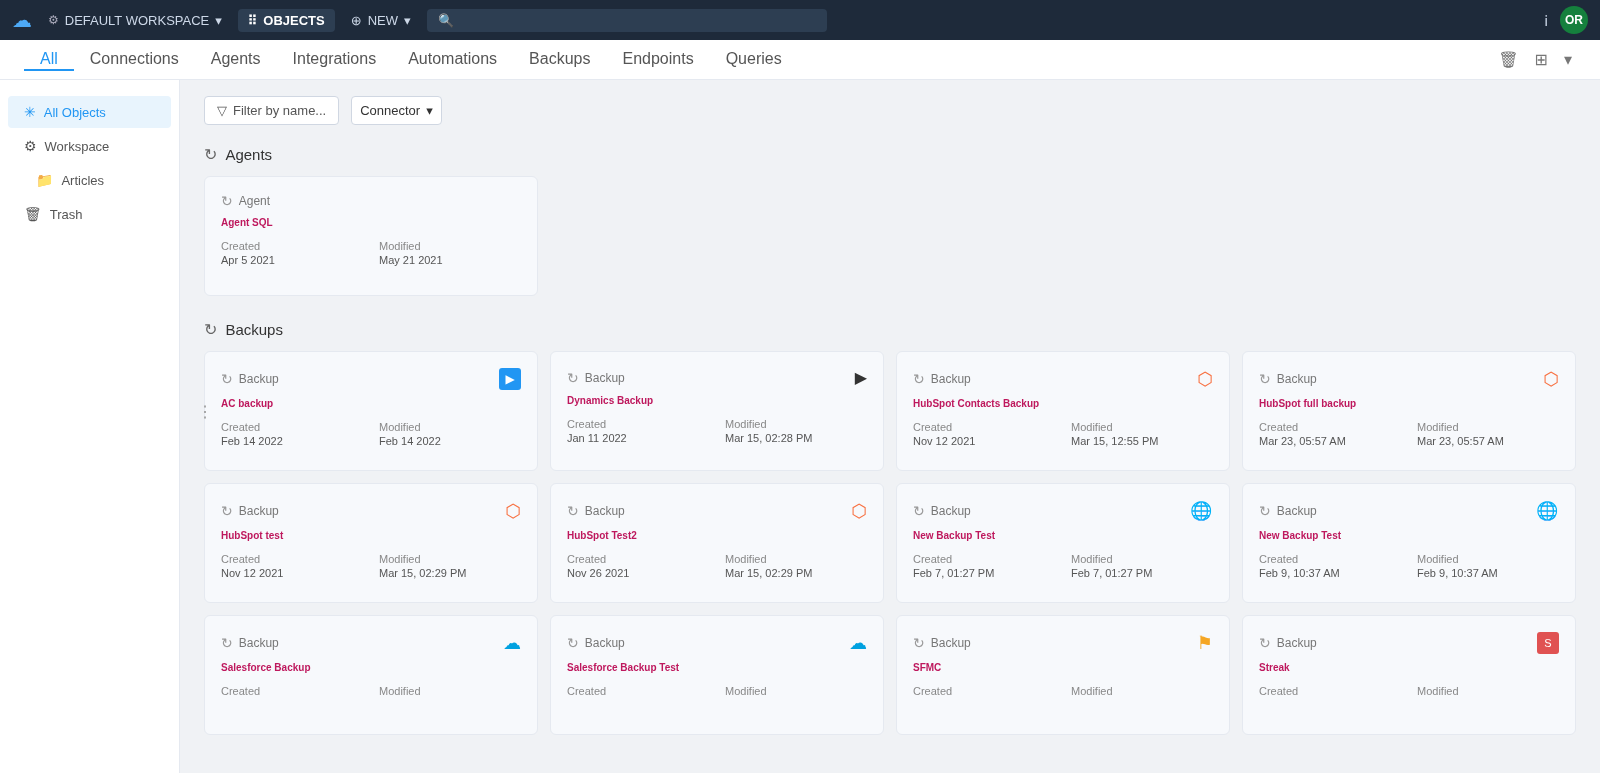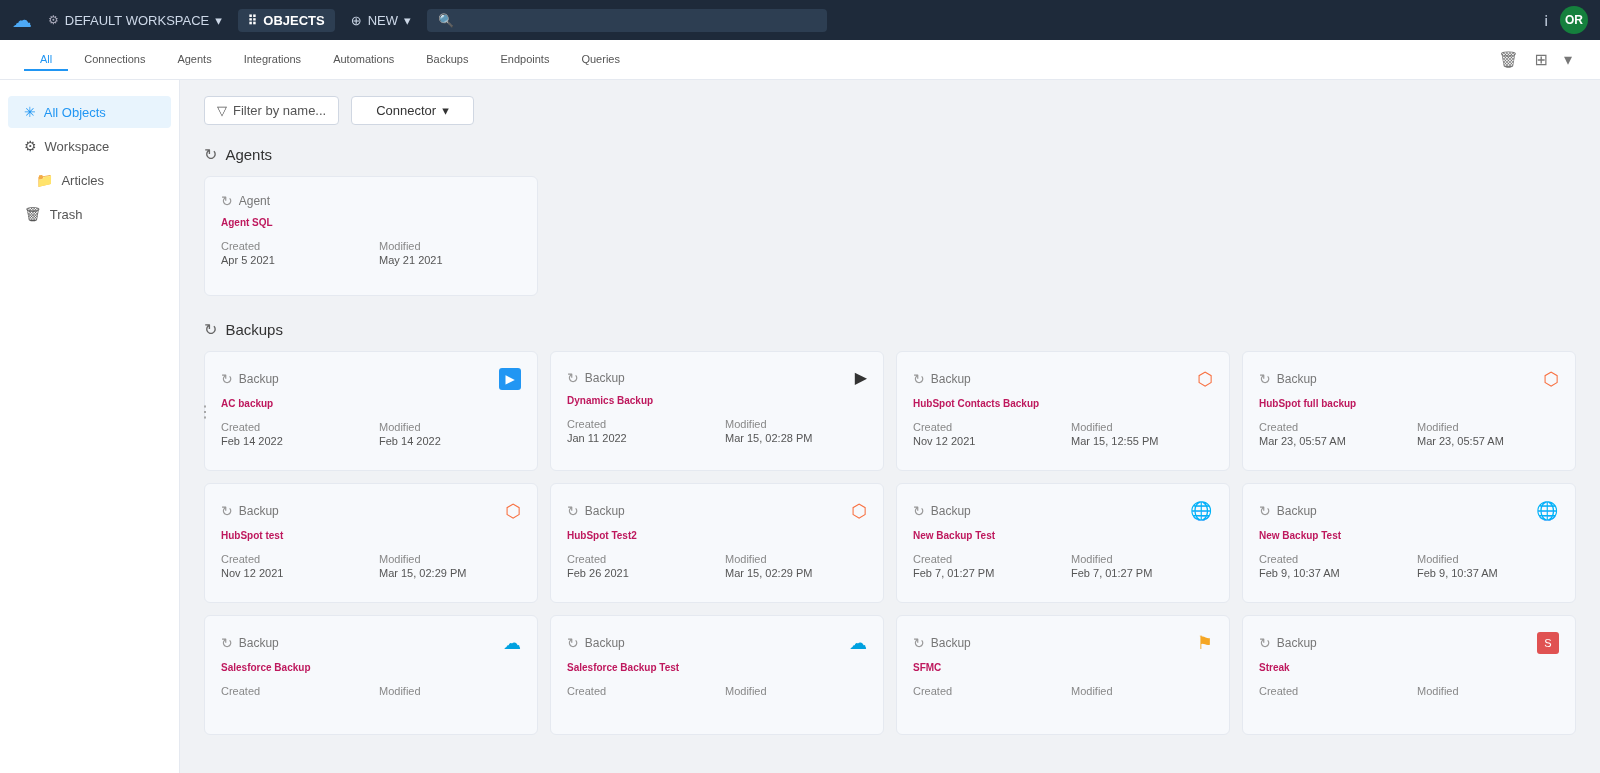--- a/index.html
+++ b/index.html
@@ -19,41 +19,41 @@
     .top-nav-right { margin-left: auto; display: flex; align-items: center; gap: 12px; }
     .top-nav-help { color: #cdd8e8; cursor: pointer; font-size: 15px; }
     .top-nav-avatar { background: #15803d; color: #fff; font-size: 12px; font-weight: 700; border-radius: 50%; width: 28px; height: 28px; display: flex; align-items: center; justify-content: center; }
 
     
     .sub-nav {
       display: flex; align-items: center; background: #fff; border-bottom: 1px solid #e5e9f0;
       padding: 0 24px; height: 40px; position: fixed; top: 40px; left: 0; right: 0; z-index: 99;
       justify-content: center; gap: 0;
     }
-    .sub-nav-item { padding: 0 16px; height: 22px; display: flex; align-items: center; cursor: pointer; color: #555; font-size: 11px; border-bottom: 2px solid transparent; }
+    .sub-nav-item { padding: 0 16px; height: 22px; display: flex; align-items: center; cursor: pointer; color: #555; font-size: 16px; border-bottom: 2px solid transparent; }
     .sub-nav-item.active { color: #2196f3; border-bottom: 2px solid #2196f3; font-weight: 500; }
     .sub-nav-right { margin-left: auto; display: flex; align-items: center; gap: 8px; }
     .icon-btn { cursor: pointer; color: #777; font-size: 16px; padding: 4px; }
 
     
     .main-layout { display: flex; margin-top: 80px; min-height: calc(100vh - 80px); }
 
     
     .sidebar { width: 180px; background: #fff; border-right: 1px solid #e5e9f0; padding: 16px 0; flex-shrink: 0; }
     .sidebar-item { display: flex; align-items: center; gap: 8px; padding: 8px 16px; cursor: pointer; color: #555; font-size: 13px; border-radius: 4px; margin: 0 8px 2px; }
     .sidebar-item.active { background: #e8f4fd; color: #2196f3; font-weight: 500; }
     .sidebar-icon { font-size: 14px; }
 
     
     .content { flex: 1; padding: 16px 24px; overflow-y: auto; }
 
     
     .filter-bar { display: flex; align-items: center; gap: 12px; margin-bottom: 20px; }
     .filter-btn { display: flex; align-items: center; gap: 6px; padding: 6px 12px; border: 1px solid #d0d7e2; border-radius: 4px; background: #fff; cursor: pointer; color: #555; font-size: 13px; }
-    .connector-btn { display: flex; align-items: center; gap: 6px; padding: 6px 24px; border: 1px solid #d0d7e2; border-radius: 4px; background: #fff; cursor: pointer; color: #333; font-size: 13px; font-weight: 500; }
+    .connector-btn { display: flex; align-items: center; gap: 6px; padding: 6px 8px; border: 1px solid #d0d7e2; border-radius: 4px; background: #fff; cursor: pointer; color: #333; font-size: 13px; font-weight: 500; }
 
     
     .section { margin-bottom: 24px; }
     .section-header { display: flex; align-items: center; gap: 8px; margin-bottom: 12px; color: #333; font-size: 15px; font-weight: 500; }
     .section-icon { color: #666; font-size: 16px; }
 
     
     .cards-grid { display: grid; grid-template-columns: repeat(4, 1fr); gap: 12px; }
 
     
@@ -305,21 +305,21 @@
             <div class="card-type">
               <span class="card-type-icon">↻</span>
               <span>Backup</span>
             </div>
             <span class="icon-hubspot" style="font-size:18px;">⬡</span>
           </div>
           <div class="card-title">HubSpot Test2</div>
           <div class="card-meta">
             <div>
               <div class="card-meta-label">Created</div>
-              <div class="card-meta-value">Feb 26 2021</div>
+              <div class="card-meta-value">Nov 26 2021</div>
             </div>
             <div>
               <div class="card-meta-label">Modified</div>
               <div class="card-meta-value">Mar 15, 02:29 PM</div>
             </div>
           </div>
         </div>
 
         <div class="card">
           <div class="card-header">

